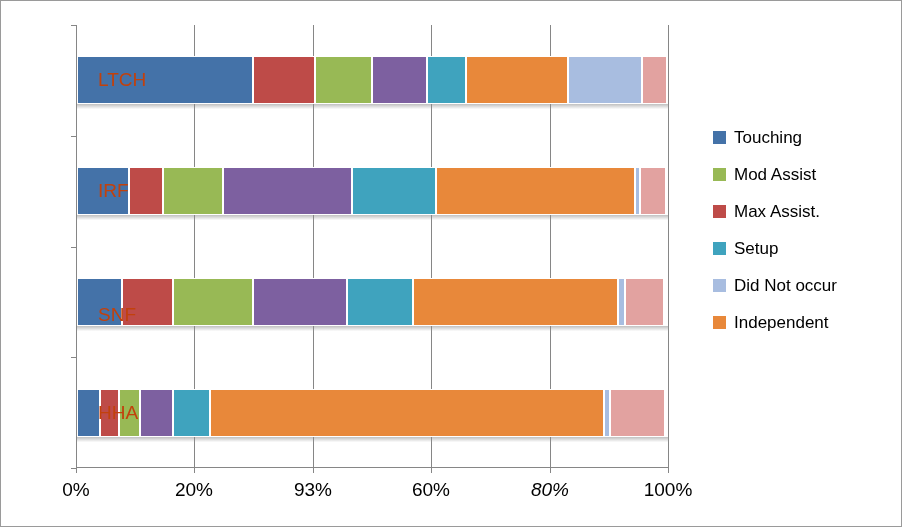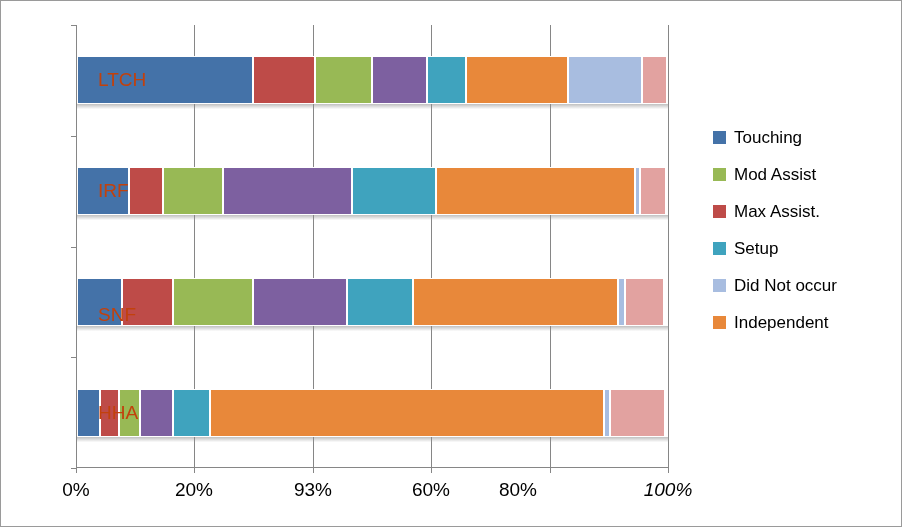--- a/index.html
+++ b/index.html
@@ -210,22 +210,22 @@
       <div class="cat-label" style="top: 69.375px;">LTCH</div>
       <div class="cat-label" style="top: 180.125px;">IRF</div>
       <div class="cat-label" style="top: 304px;">SNF</div>
       <div class="cat-label" style="top: 401.625px;">HHA</div>
     </div>
   <div id="xticklabels">
       <div class="xtick-label" style="left: 75px;">0%</div>
       <div class="xtick-label" style="left: 193px;">20%</div>
       <div class="xtick-label" style="left: 312px;">93%</div>
       <div class="xtick-label" style="left: 430px;">60%</div>
-      <div class="xtick-label" style="left: 517px;">80%</div>
-      <div class="xtick-label" style="left: 667px; font-style: italic;">100%</div>
+      <div class="xtick-label" style="left: 549px; font-style: italic;">80%</div>
+      <div class="xtick-label" style="left: 667px;">100%</div>
     </div>
 
   <div id="legend">
       <div class="legend-item">
         <span class="legend-swatch" style="background: rgb(68, 114, 168);"></span>
         <span class="legend-label">Touching</span>
       </div>
       <div class="legend-item">
         <span class="legend-swatch" style="background: rgb(152, 185, 85);"></span>
         <span class="legend-label">Mod Assist</span>

